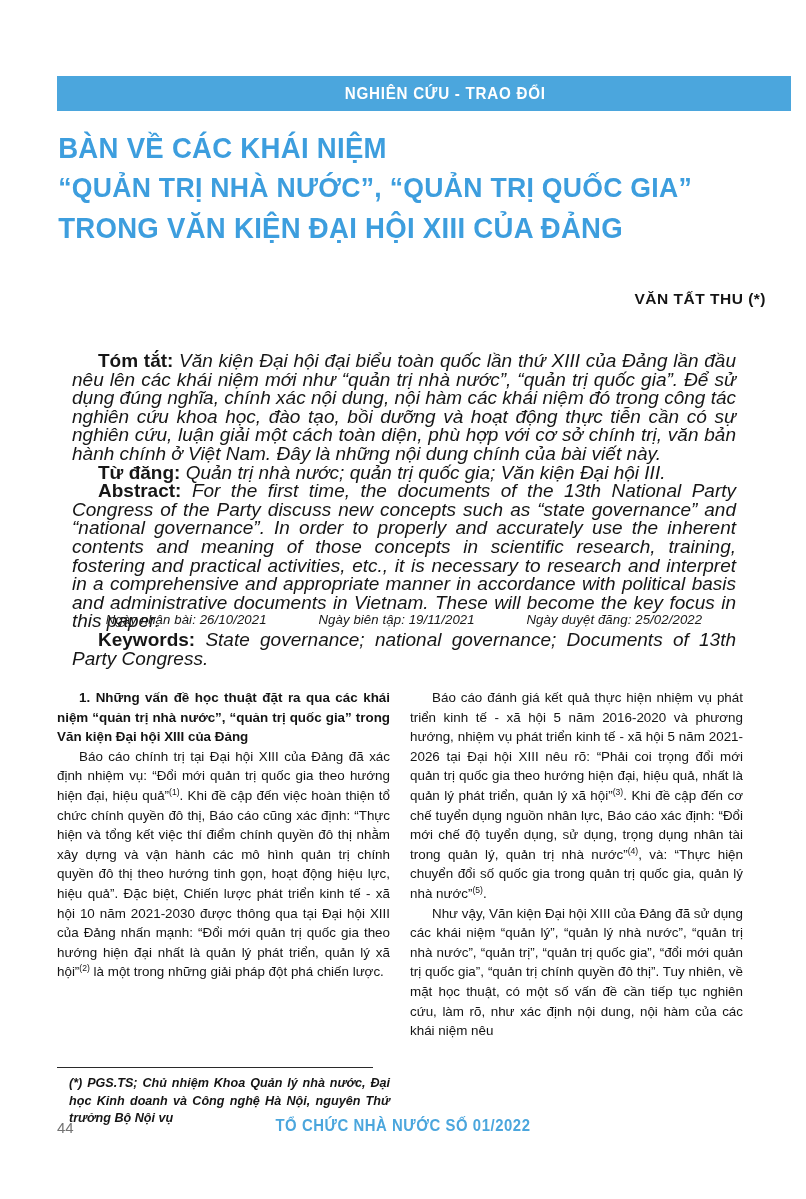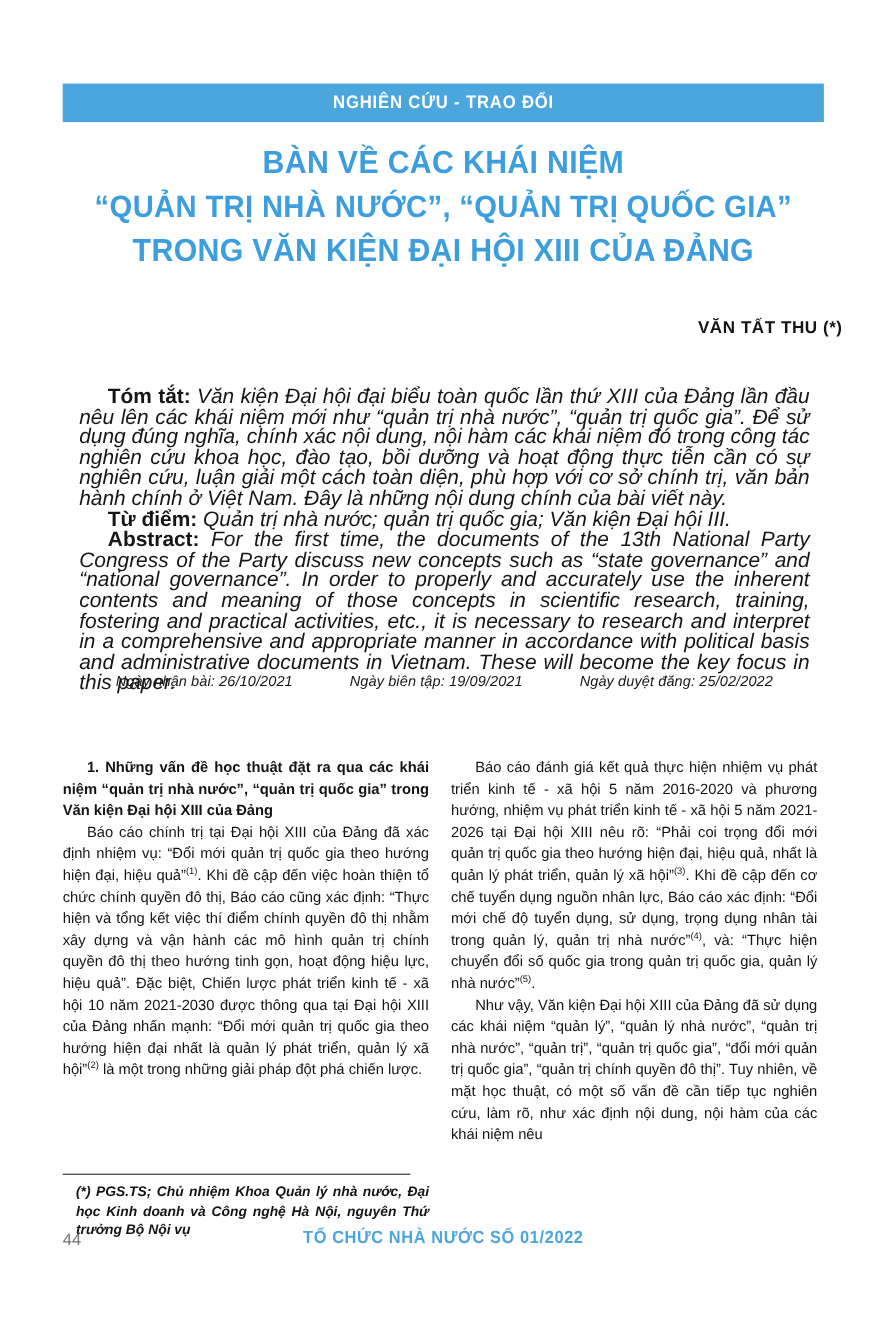--- a/index.html
+++ b/index.html
@@ -26,38 +26,39 @@
   .banner {
     position: absolute;
     left: 57px;
     top: 76px;
     width: 692px;
     height: 35px;
     background: #4ba6dd;
     display: flex;
     align-items: center;
     justify-content: center;
+    padding-left: 42px;
   }
   .banner-text {
     color: #ffffff;
     font-weight: bold;
     font-size: 16.5px;
     letter-spacing: 0.8px;
     font-stretch: condensed;
     transform: scaleX(0.92);
     white-space: nowrap;
   }
 
   
   .title-block {
     position: absolute;
     left: 40px;
     top: 128px;
     width: 726px;
-    text-align: center;
+    text-align: left;
   }
   .title-line {
     color: #3d9ede;
     font-weight: bold;
     font-size: 29px;
     line-height: 40px;
     letter-spacing: 0.3px;
     white-space: nowrap;
     transform: scaleX(0.95);
   }
@@ -212,27 +213,28 @@
   <div class="title-block">
     <div class="title-line">BÀN VỀ CÁC KHÁI NIỆM</div>
     <div class="title-line wide">“QUẢN TRỊ NHÀ NƯỚC”, “QUẢN TRỊ QUỐC GIA”</div>
     <div class="title-line">TRONG VĂN KIỆN ĐẠI HỘI XIII CỦA ĐẢNG</div>
   </div>
 
   <div class="author">VĂN TẤT THU (*)</div>
 
   <div class="abstract">
     <p><span class="lbl">Tóm tắt:</span><span> Văn kiện Đại hội đại biểu toàn quốc lần thứ XIII của Đảng lần đầu nêu lên các khái niệm mới như “quản trị nhà nước”, “quản trị quốc gia”. Để sử dụng đúng nghĩa, chính xác nội dung, nội hàm các khái niệm đó trong công tác nghiên cứu khoa học, đào tạo, bồi dưỡng và hoạt động thực tiễn cần có sự nghiên cứu, luận giải một cách toàn diện, phù hợp với cơ sở chính trị, văn bản hành chính ở Việt Nam. Đây là những nội dung chính của bài viết này.</span></p>
-    <p class="flat"><span class="lbl">Từ điểm:</span><span> Quản trị nhà nước; quản trị quốc gia; Văn kiện Đại hội III.</span></p>
+    <p class="flat"><span class="lbl">Từ đăng:</span><span> Quản trị nhà nước; quản trị quốc gia; Văn kiện Đại hội III.</span></p>
     <p class="flat"><span class="lbl">Abstract:</span><span> For the first time, the documents of the 13th National Party Congress of the Party discuss new concepts such as “state governance” and “national governance”. In order to properly and accurately use the inherent contents and meaning of those concepts in scientific research, training, fostering and practical activities, etc., it is necessary to research and interpret in a comprehensive and appropriate manner in accordance with political basis and administrative documents in Vietnam. These will become the key focus in this paper.</span></p>
+    <p class="flat"><span class="lbl">Keywords:</span><span> State governance; national governance; Documents of 13th Party Congress.</span></p>
   </div>
 
   <div class="dates">
     <span>Ngày nhận bài: 26/10/2021</span>
-    <span>Ngày biên tập: 19/09/2021</span>
+    <span>Ngày biên tập: 19/11/2021</span>
     <span>Ngày duyệt đăng: 25/02/2022</span>
   </div>
 
   <div class="columns">
 
     <div class="col">
       <p class="sec-head">1. Những vấn đề học thuật đặt ra qua các khái niệm “quản trị nhà nước”, “quản trị quốc gia” trong Văn kiện Đại hội XIII của Đảng</p>
       <p><span>Báo cáo chính trị tại Đại hội XIII của Đảng đã xác định nhiệm vụ: “Đổi mới quản trị quốc gia theo hướng hiện đại, hiệu quả”</span><sup>(1)</sup><span>. Khi đề cập đến việc hoàn thiện tổ chức chính quyền đô thị, Báo cáo cũng xác định: “Thực hiện và tổng kết việc thí điểm chính quyền đô thị nhằm xây dựng và vận hành các mô hình quản trị chính quyền đô thị theo hướng tinh gọn, hoạt động hiệu lực, hiệu quả”. Đặc biệt, Chiến lược phát triển kinh tế - xã hội 10 năm 2021-2030 được thông qua tại Đại hội XIII của Đảng nhấn mạnh: “Đổi mới quản trị quốc gia theo hướng hiện đại nhất là quản lý phát triển, quản lý xã hội”</span><sup>(2)</sup><span> là một trong những giải pháp đột phá chiến lược.</span></p>
 
       <div class="footnote-wrap">

